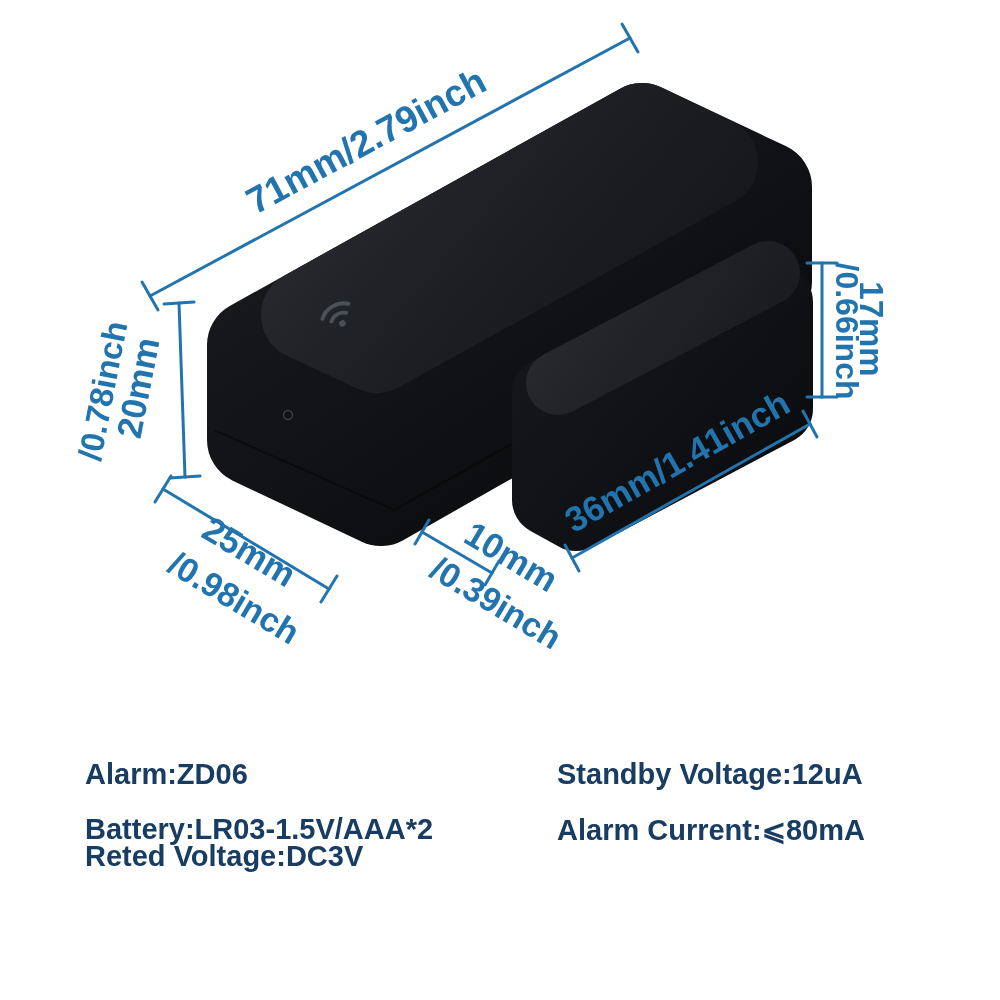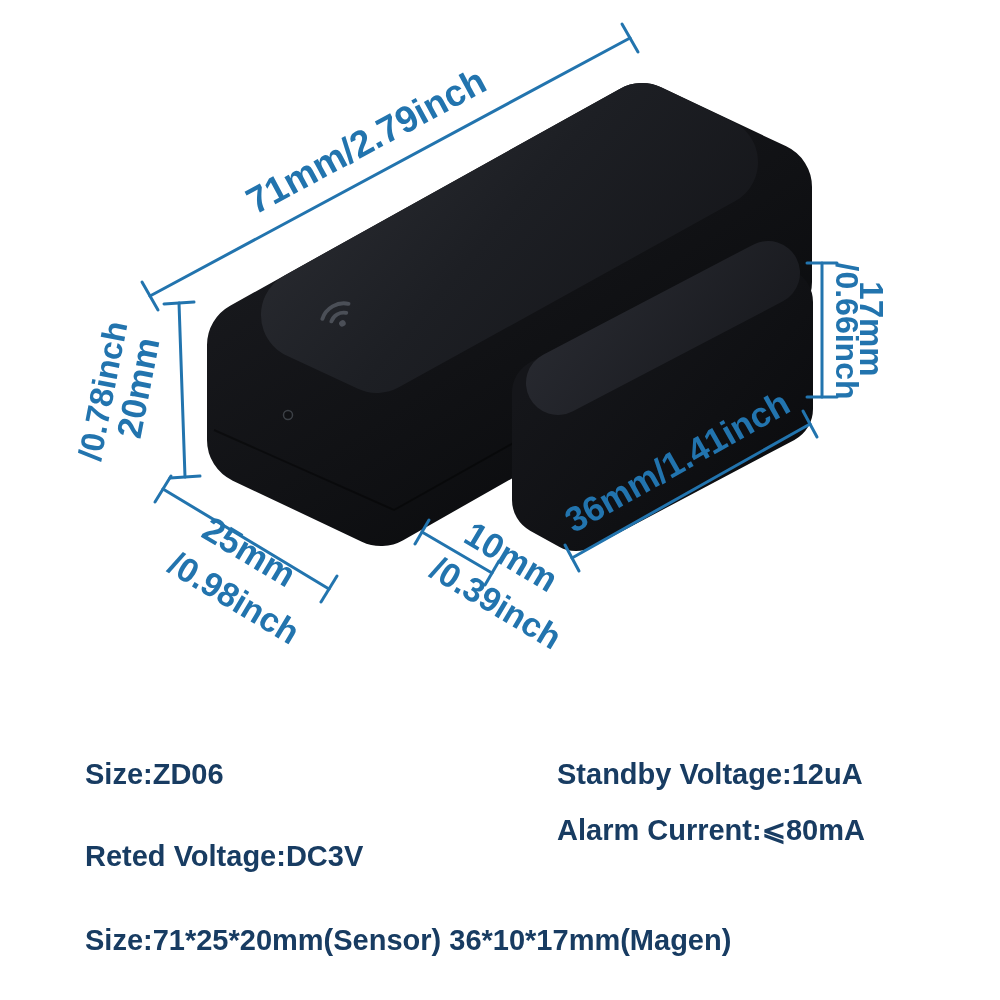--- a/index.html
+++ b/index.html
@@ -114,19 +114,19 @@
 
     <g>
       <line class="dim-line" x1="822" y1="263" x2="822" y2="397"></line>
       <line class="dim-line" x1="807" y1="263" x2="837" y2="263"></line>
       <line class="dim-line" x1="807" y1="397" x2="837" y2="397"></line>
       <text class="dim-text" x="860" y="329" font-size="33" text-anchor="middle" transform="rotate(90 860 329)">17mm</text>
       <text class="dim-text" x="836" y="331" font-size="32" text-anchor="middle" transform="rotate(90 836 331)">/0.66inch</text>
     </g>
   </svg>
 
-  <div class="spec col-left row1">Size:ZD06</div>
+  <div class="spec col-left row1">Alarm:ZD06</div>
+  <div class="spec col-left row2">Battery:LR03-1.5V/AAA*2</div>
   <div class="spec col-left row3">Reted Voltage:DC3V</div>
   <div class="spec col-right row1">Standby Voltage:12uA</div>
   <div class="spec col-right row2">Alarm Current:⩽80mA</div>
-  <div class="spec col-left row4">Size:71*25*20mm(Sensor) 36*10*17mm(Magen)</div>
 
 </div>
 
 </body></html>

